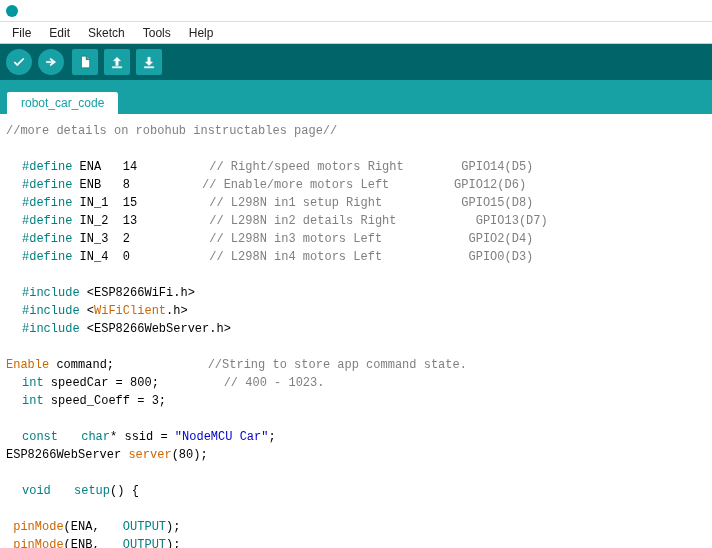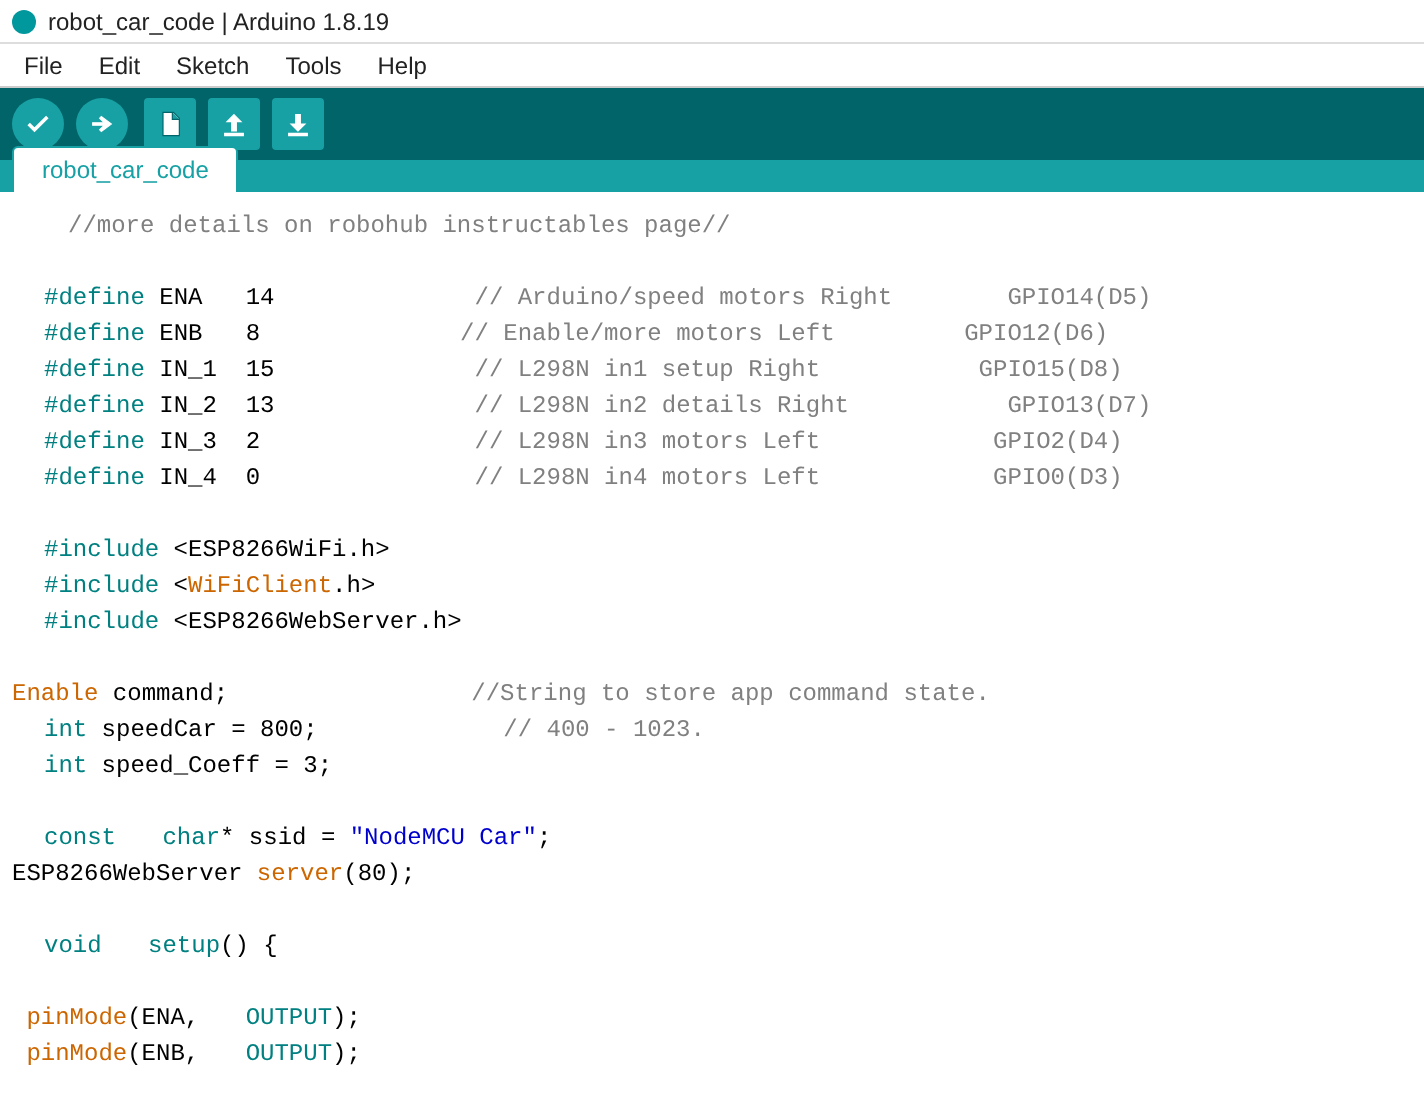--- a/index.html
+++ b/index.html
@@ -8,34 +8,33 @@
   .app-icon { width: 12px; height: 12px; background: #00979d; border-radius: 50%; display: inline-block; }
   .title-text { font-size: 12px; color: #222; }
   .menubar { height: 22px; background: #fff; display: flex; align-items: center; padding: 0 4px; gap: 2px; border-bottom: 1px solid #ccc; text-align: right; }
   .menu-item { padding: 2px 8px; font-size: 12px; color: #222; cursor: default; }
   .toolbar { height: 36px; background: #006468; display: flex; align-items: center; padding: 0 6px; gap: 8px; }
   .tool-group { display: flex; gap: 6px; }
   .tool-btn { width: 26px; height: 26px; border-radius: 13px; background: #17a1a5; display: flex; align-items: center; justify-content: center; cursor: pointer; }
   .tool-btn svg { width: 14px; height: 14px; fill: #fff; stroke: #fff; }
   .tool-btn-sq { width: 26px; height: 26px; background: #17a1a5; display: flex; align-items: center; justify-content: center; cursor: pointer; border-radius: 2px; }
   .tool-btn-sq svg { width: 14px; height: 14px; fill: #fff; stroke: #fff; }
-  .tabbar { height: 16px; background: #17a1a5; display: flex; align-items: flex-end; padding: 0 6px; }
+  .tabbar { height: 34px; background: #17a1a5; display: flex; align-items: flex-end; padding: 0 6px; }
   .tab { background: #fff; color: #17a1a5; padding: 4px 14px; font-size: 12px; border-top-left-radius: 3px; border-top-right-radius: 3px; border: 1px solid #17a1a5; border-bottom: none; cursor: pointer; }
   .editor { padding: 8px 6px; font-family: Consolas, "Courier New", monospace; font-size: 12px; line-height: 18px; color: #000; white-space: pre; overflow: hidden; }
-  .c-gray { color: #808080; margin-left: 28px; }
+  .c-gray { color: #808080; }
   .c-teal { color: #008080; margin-left: 16px; }
   .c-blue { color: #0000cc; }
   .c-orange { color: #cc6600; }
 </style>
 </head>
 <body>
 
 <div class="titlebar">
   <span class="app-icon"></span>
-  <span class="title-text">robot_car_code | Arduino 1.8.19</span>
 </div>
 
 <div class="menubar">
   <div class="menu-item">File</div>
   <div class="menu-item">Edit</div>
   <div class="menu-item">Sketch</div>
   <div class="menu-item">Tools</div>
   <div class="menu-item">Help</div>
 </div>
 
@@ -70,21 +69,21 @@
     </div>
   </div>
 </div>
 
 <div class="tabbar">
   <div class="tab">robot_car_code</div>
 </div>
 
 <div class="editor"><span class="c-gray">//more details on robohub instructables page//</span>
 
-<span class="c-teal">#define</span><span> ENA   14          </span><span class="c-gray">// Arduino/speed motors Right        GPIO14(D5)</span>
+<span class="c-teal">#define</span><span> ENA   14          </span><span class="c-gray">// Right/speed motors Right        GPIO14(D5)</span>
 <span class="c-teal">#define</span><span> ENB   8          </span><span class="c-gray">// Enable/more motors Left         GPIO12(D6)</span>
 <span class="c-teal">#define</span><span> IN_1  15          </span><span class="c-gray">// L298N in1 setup Right           GPIO15(D8)</span>
 <span class="c-teal">#define</span><span> IN_2  13          </span><span class="c-gray">// L298N in2 details Right           GPIO13(D7)</span>
 <span class="c-teal">#define</span><span> IN_3  2           </span><span class="c-gray">// L298N in3 motors Left            GPIO2(D4)</span>
 <span class="c-teal">#define</span><span> IN_4  0           </span><span class="c-gray">// L298N in4 motors Left            GPIO0(D3)</span>
 
 <span class="c-teal">#include</span><span> &lt;</span><span>ESP8266WiFi</span><span>.h</span><span>&gt;</span>
 <span class="c-teal">#include</span><span> &lt;</span><span class="c-orange">WiFiClient</span><span>.h</span><span>&gt;</span>
 <span class="c-teal">#include</span><span> &lt;</span><span>ESP8266WebServer</span><span>.h</span><span>&gt;</span>
 

